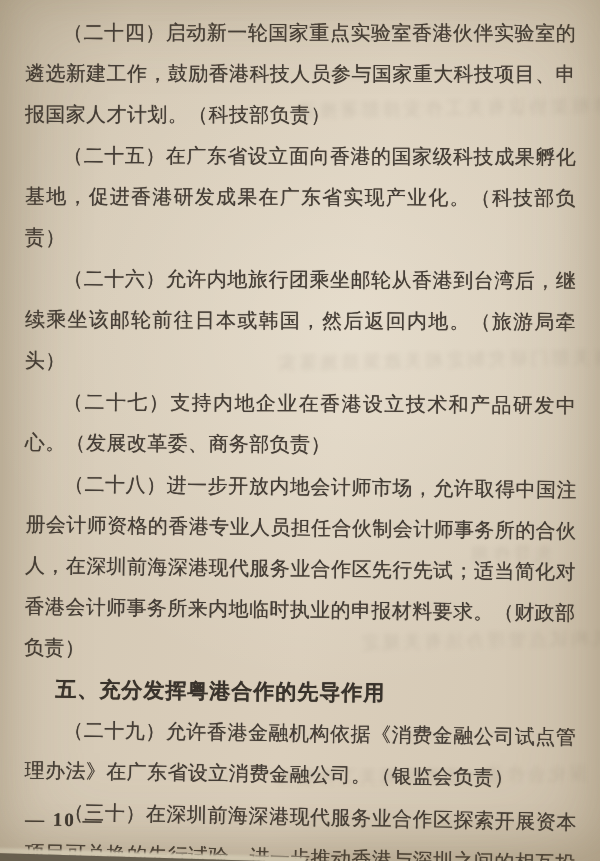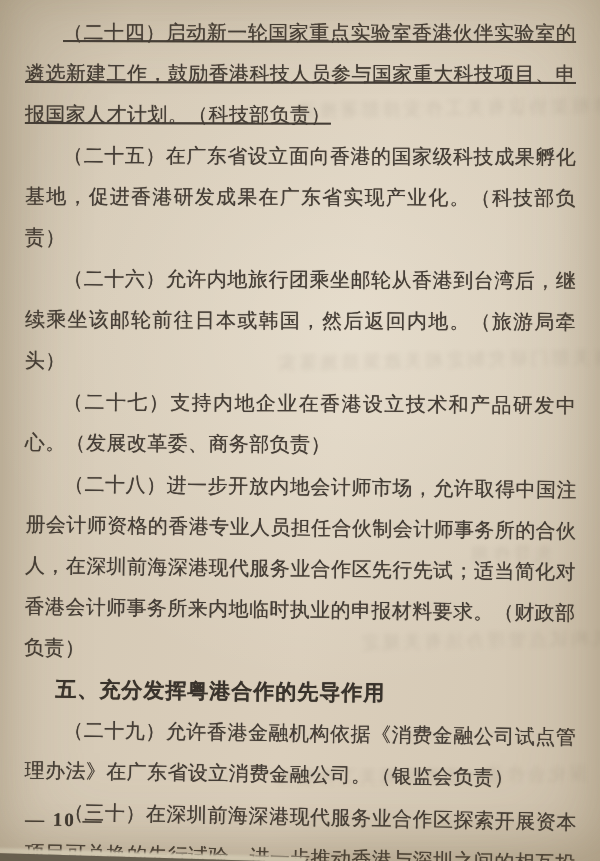--- a/index.html
+++ b/index.html
@@ -29,21 +29,21 @@
     transform:scaleX(-1) rotate(1deg);
   }
   
   .text-block{
     position:absolute;left:25px;right:24px;top:12px;
     font-size:20px;line-height:41px;color:#453e37;
     text-align:justify;letter-spacing:0.4px;
     text-shadow:0 0 0.7px rgba(62,52,42,0.75);
   }
   .para{margin:0;text-indent:1.9em;transform-origin:0 50%;}
-  .para:nth-of-type(1){transform:rotate(0.10deg);text-decoration:underline;}
+  .para:nth-of-type(1){transform:rotate(0.10deg);}
   .para:nth-of-type(2){transform:rotate(0.18deg);}
   .para:nth-of-type(3){transform:rotate(0.28deg);}
   .para:nth-of-type(4){transform:rotate(0.45deg);}
   .para:nth-of-type(5){transform:rotate(0.70deg);}
   .para:nth-of-type(6){transform:rotate(0.85deg);}
   .para:nth-of-type(7){transform:rotate(1.15deg);}
   .para:nth-of-type(8){transform:rotate(1.45deg);}
   .heading{
     margin:0;font-size:21px;line-height:41px;font-weight:700;
     font-family:sans-serif;color:#39332c;text-indent:1.45em;

